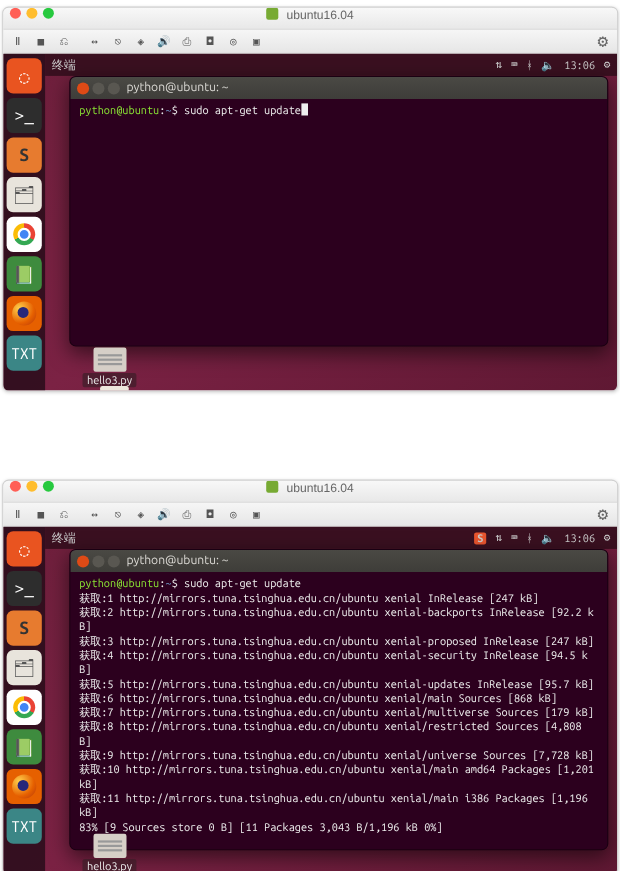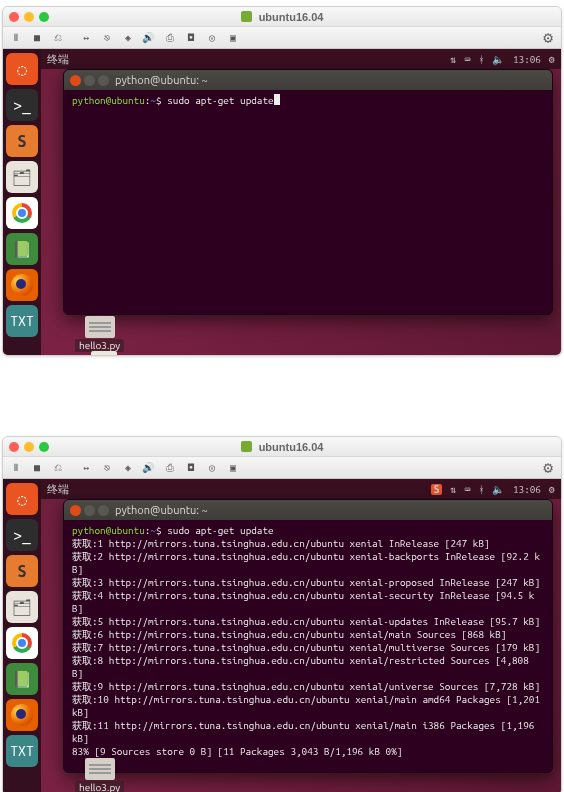--- a/index.html
+++ b/index.html
@@ -8,24 +8,24 @@
   .vm-window {
     width: 560px; height: 350px; margin: 0 2px;
     background: #f4f4f4; border: 1px solid #d0d0d0; border-radius: 6px;
     display: flex; flex-direction: column; overflow: hidden;
     box-shadow: 0 1px 3px rgba(0,0,0,0.15);
   }
   .vm-window.first { margin-top: 6px; }
   .vm-window.second { margin-top: 80px; height: 360px; }
   
   .vm-titlebar {
-    height: 20px; display: flex; align-items: center;
+    height: 20px; display: flex; align-items: flex-start;
     background: linear-gradient(#f8f8f8, #e8e8e8); border-bottom: 1px solid #d8d8d8;
     font-family: -apple-system, sans-serif; font-size: 11px; color: #666;
-    padding: 0 6px; position: relative; font-weight: bold;
+    padding: 0 6px; position: relative;
   }
   .traffic-lights { display: flex; gap: 5px; }
   .tl { width: 10px; height: 10px; border-radius: 50%; }
   .tl.red { background: #ff5f56; }
   .tl.yellow { background: #ffbd2e; }
   .tl.green { background: #27c93f; }
   .vm-title { position: absolute; left: 0; right: 0; text-align: center; }
   .vm-title .cube { display: inline-block; width: 11px; height: 11px; background: #7a3; border-radius: 2px; margin-right: 4px; vertical-align: -1px; }
   
   .vm-toolbar {

